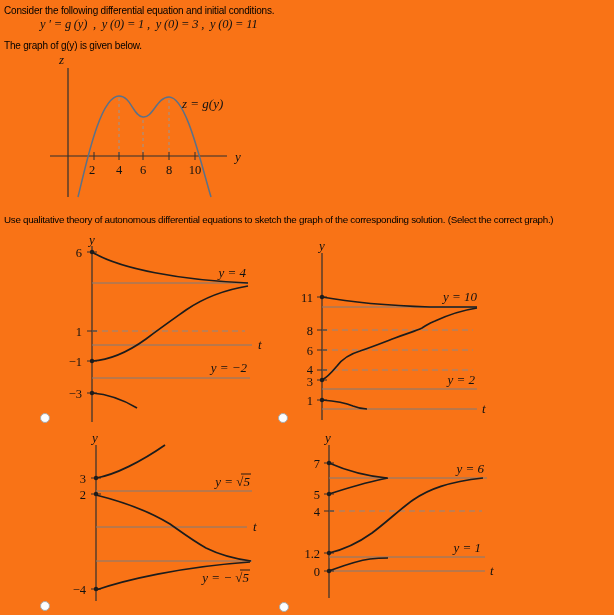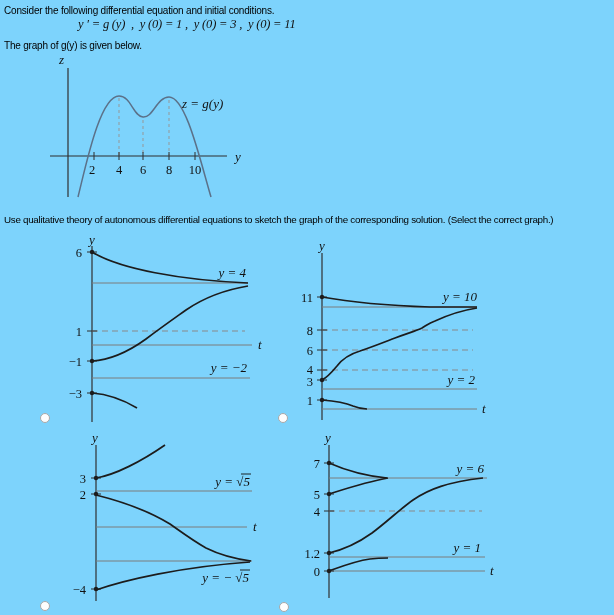--- a/index.html
+++ b/index.html
@@ -1,22 +1,22 @@
 <!DOCTYPE html>
 <html><head>
 <meta charset="utf-8">
 <style>
   html,body{margin:0;padding:0;background:#ffffff;}
-  #page{position:relative;width:614px;height:615px;background:#7dd3fc;overflow:hidden;
+  #page{position:relative;width:614px;height:615px;background:#f97316;overflow:hidden;
         font-family:"Liberation Sans",sans-serif;color:#000;}
   .sans{position:absolute;font-family:"Liberation Sans",sans-serif;font-size:10px;
         letter-spacing:-0.2px;white-space:nowrap;color:#000;}
   .instruction{font-size:9.8px;letter-spacing:-0.28px;}
   .math{position:absolute;font-family:"Liberation Serif",serif;font-size:12.5px;
-        letter-spacing:-0.2px;white-space:pre;font-style:italic;color:#111;margin-left:38px;}
+        letter-spacing:-0.2px;white-space:pre;font-style:italic;color:#111;}
   svg{position:absolute;left:0;top:0;}
   svg text{font-family:"Liberation Serif",serif;fill:#111;}
   .tick-t{font-size:12.5px;}
   .var-t{font-size:13px;font-style:italic;}
   .lab-t{font-size:13px;font-style:italic;}
   .radio{position:absolute;width:10px;height:10px;border:1px solid #a9a9a9;
          border-radius:50%;background:#fdfdfd;box-sizing:border-box;}
 </style>
 </head>
 <body>

